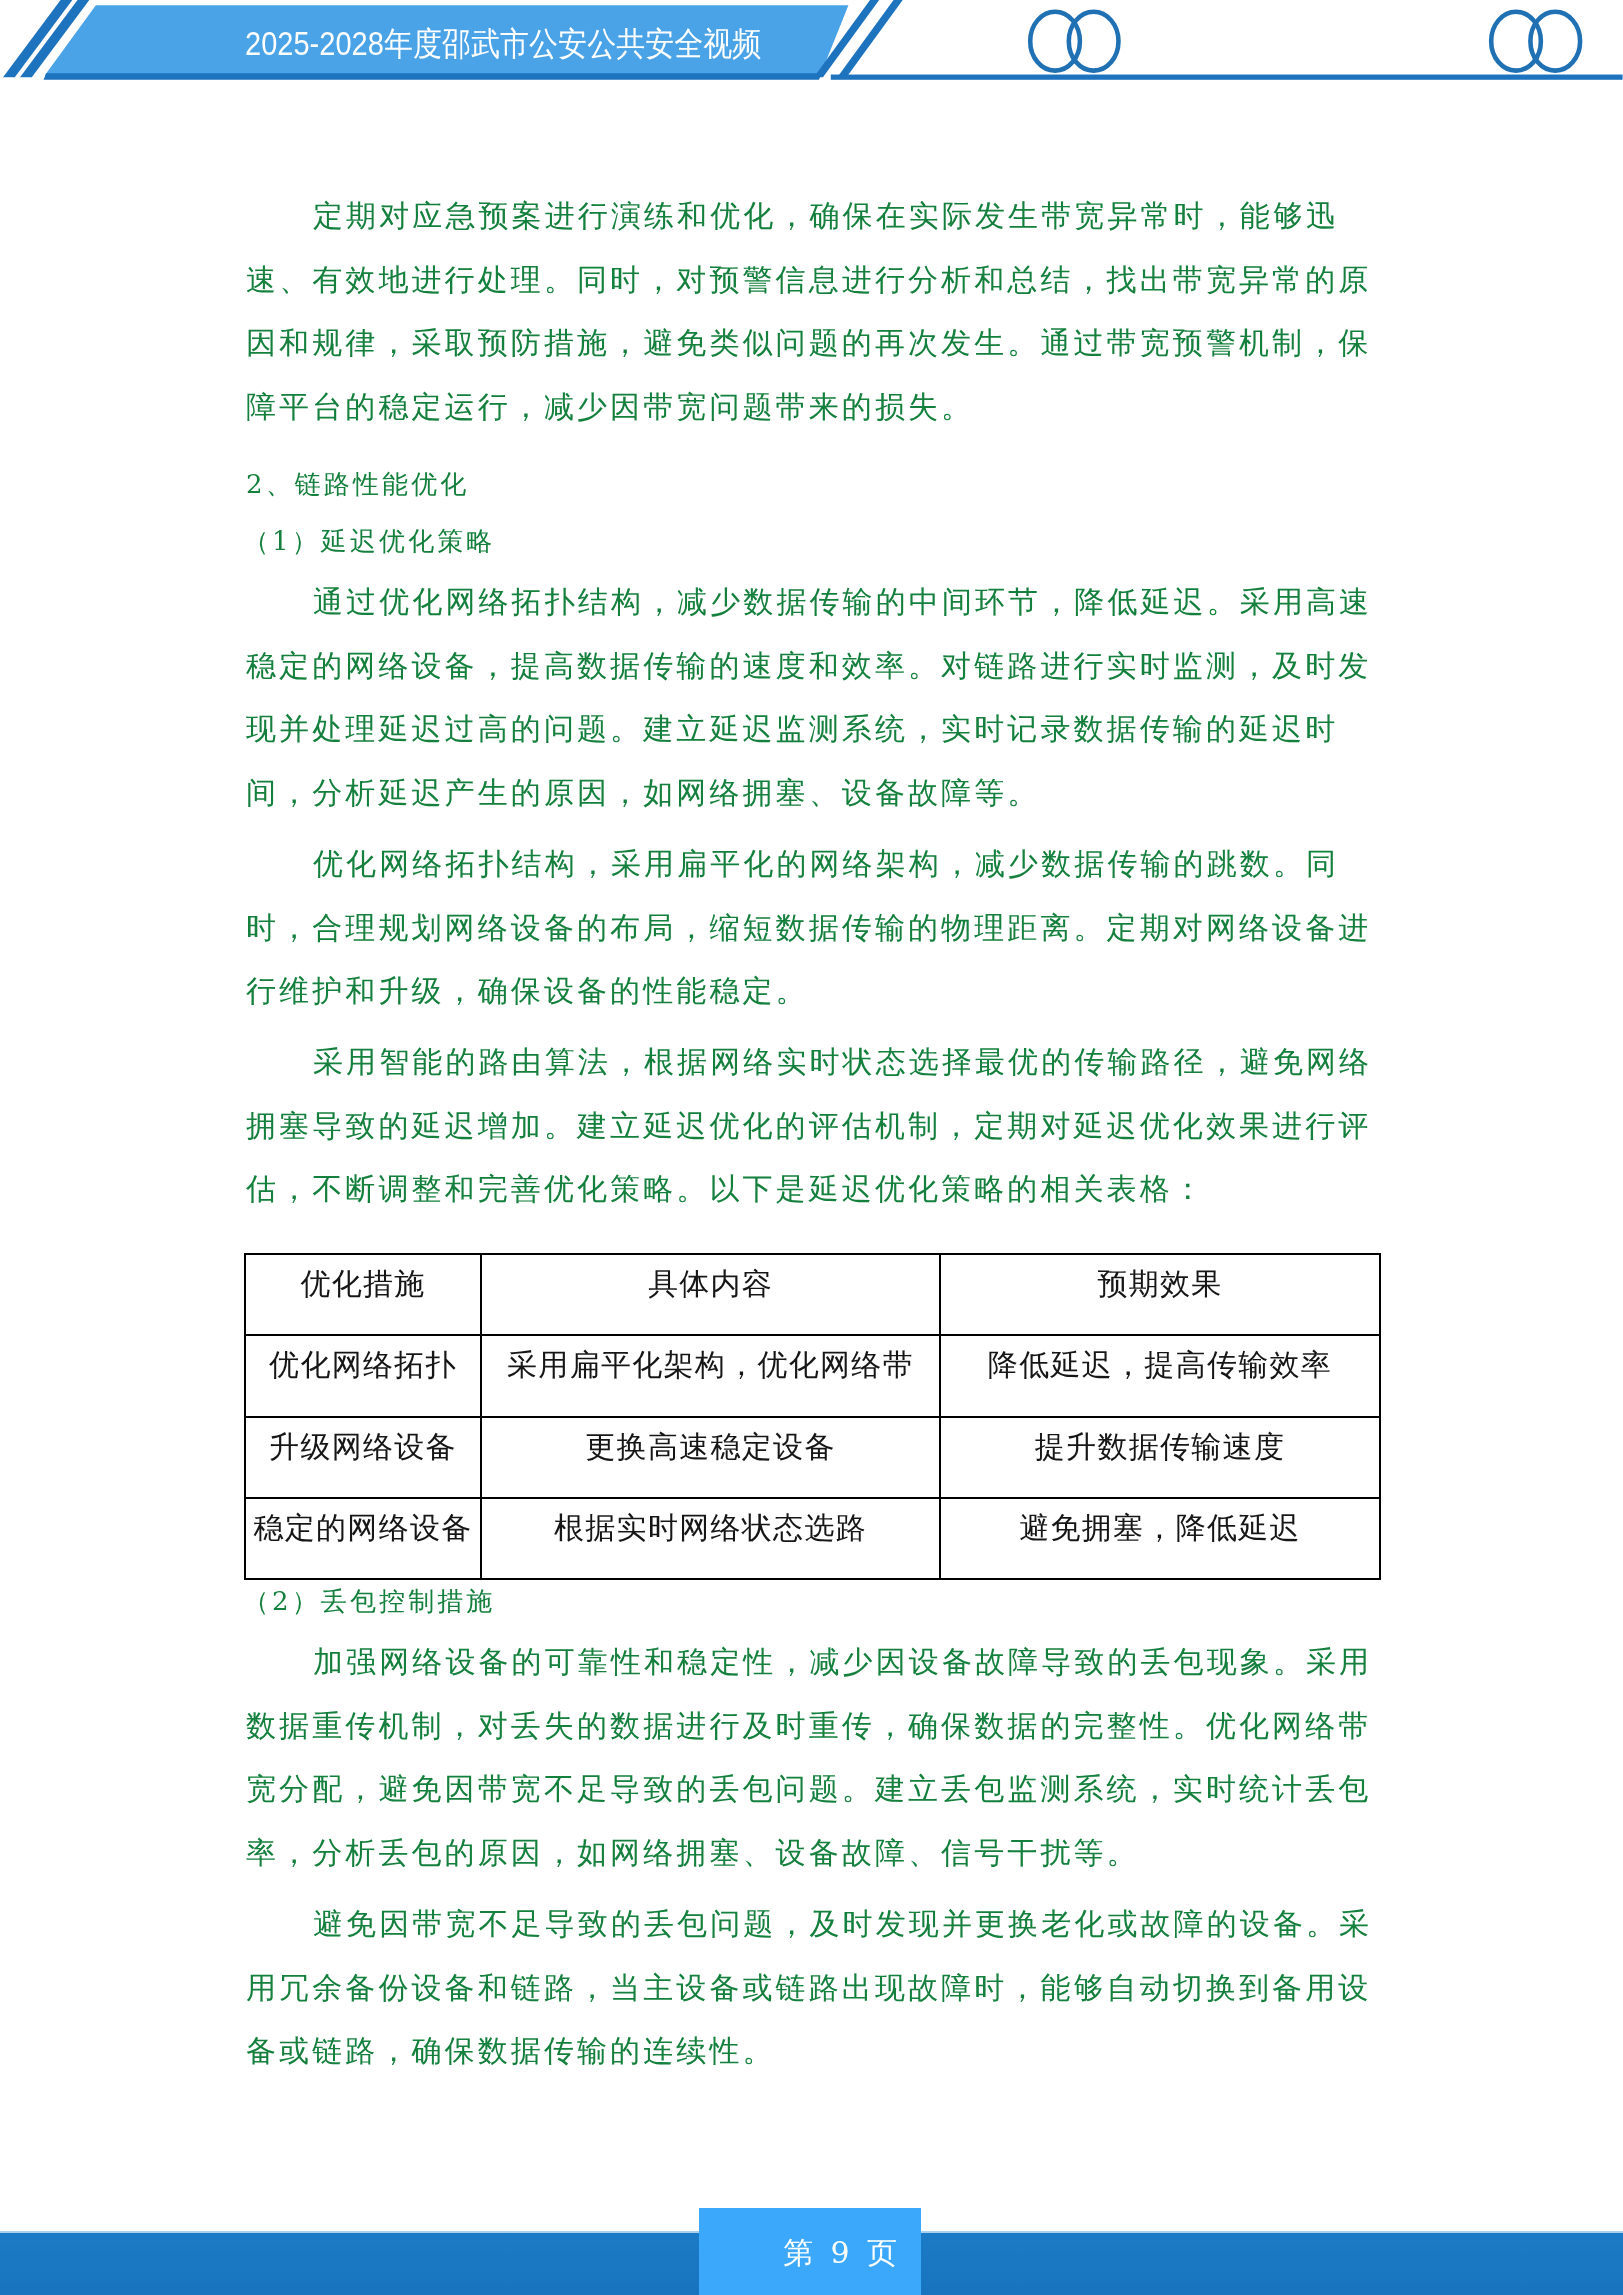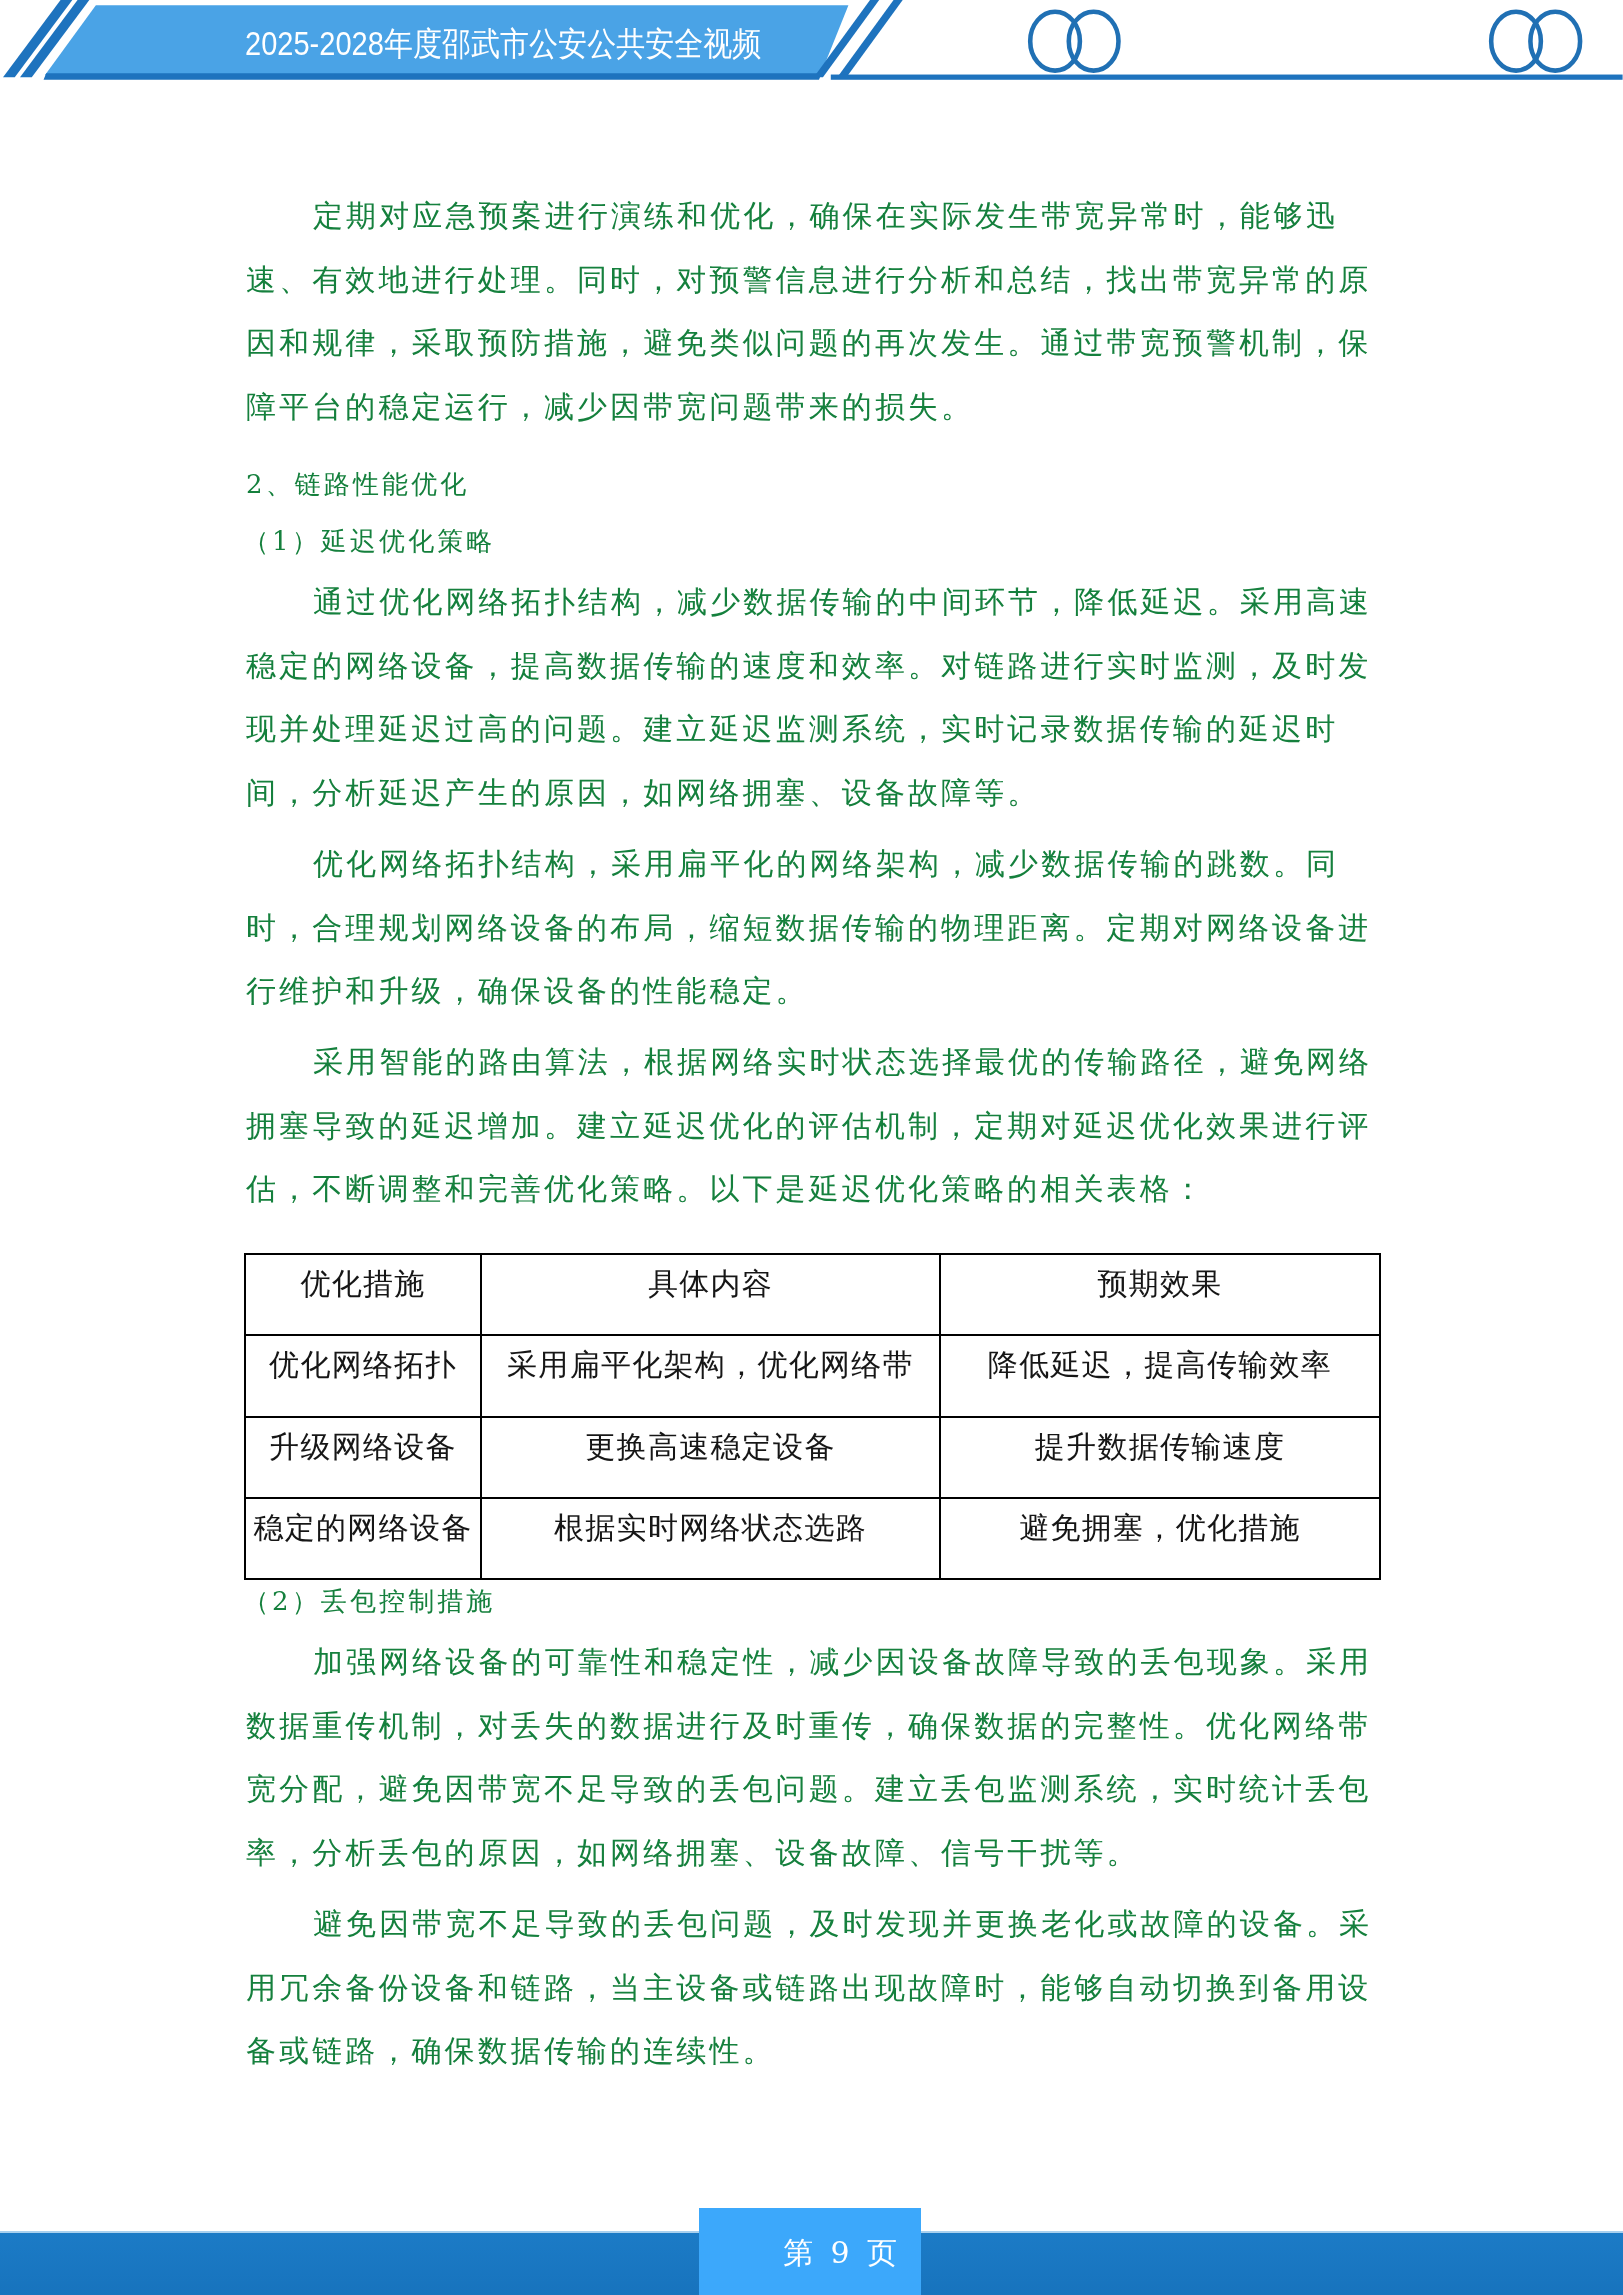--- a/index.html
+++ b/index.html
@@ -105,21 +105,21 @@
     <td>降低延迟，提高传输效率</td>
   </tr>
   <tr>
     <td>升级网络设备</td>
     <td>更换高速稳定设备</td>
     <td>提升数据传输速度</td>
   </tr>
   <tr>
     <td>稳定的网络设备</td>
     <td>根据实时网络状态选路</td>
-    <td>避免拥塞，优化措施</td>
+    <td>避免拥塞，降低延迟</td>
   </tr>
 </tbody>
   </table>
 
 <div class="line heading" style="left:243px;top:1582px">（2）丢包控制措施</div>
 
 <div class="line indent" style="top:1642px">加强网络设备的可靠性和稳定性，减少因设备故障导致的丢包现象。采用</div>
 <div class="line" style="top:1706px">数据重传机制，对丢失的数据进行及时重传，确保数据的完整性。优化网络带</div>
 <div class="line" style="top:1769px">宽分配，避免因带宽不足导致的丢包问题。建立丢包监测系统，实时统计丢包</div>
 <div class="line" style="top:1833px">率，分析丢包的原因，如网络拥塞、设备故障、信号干扰等。</div>

